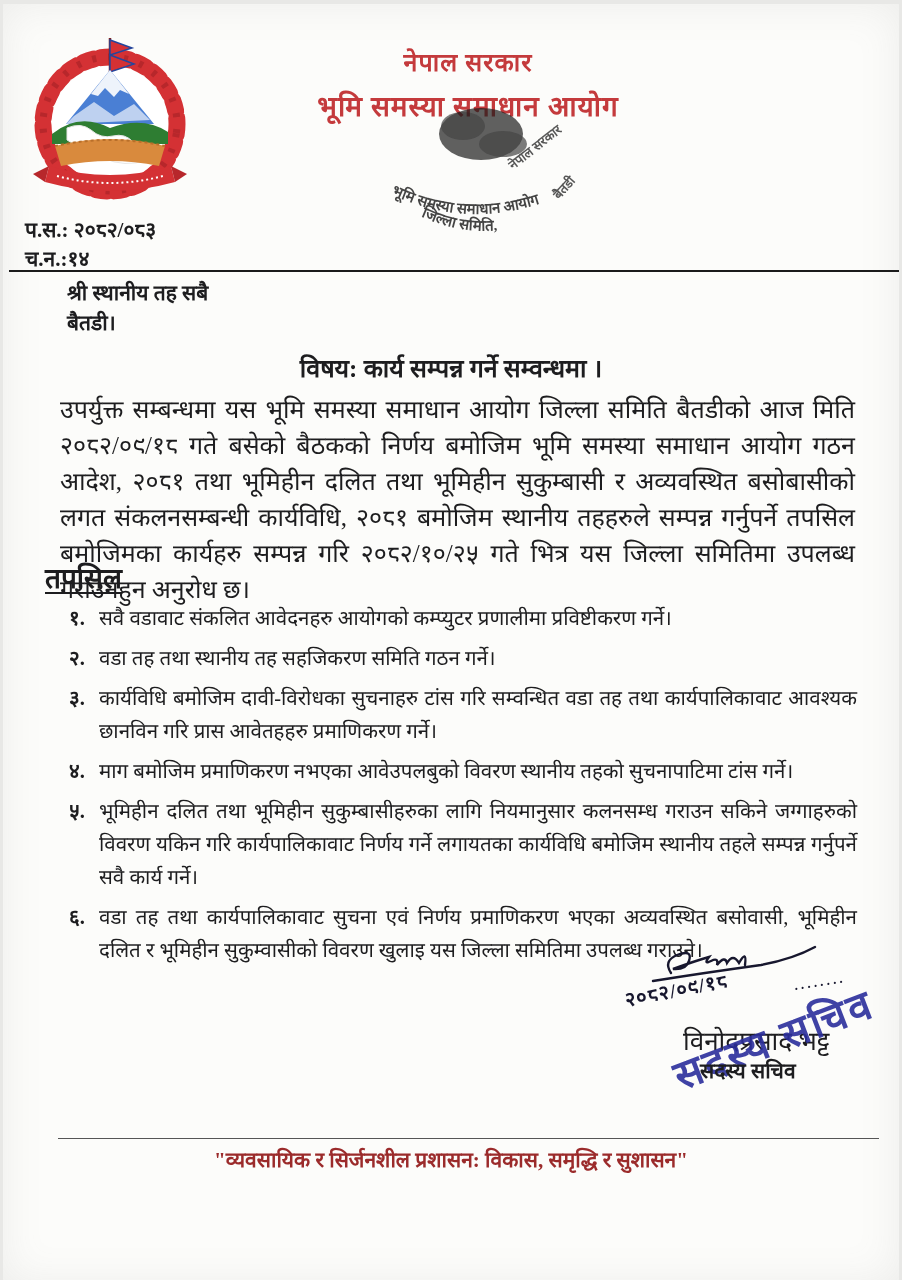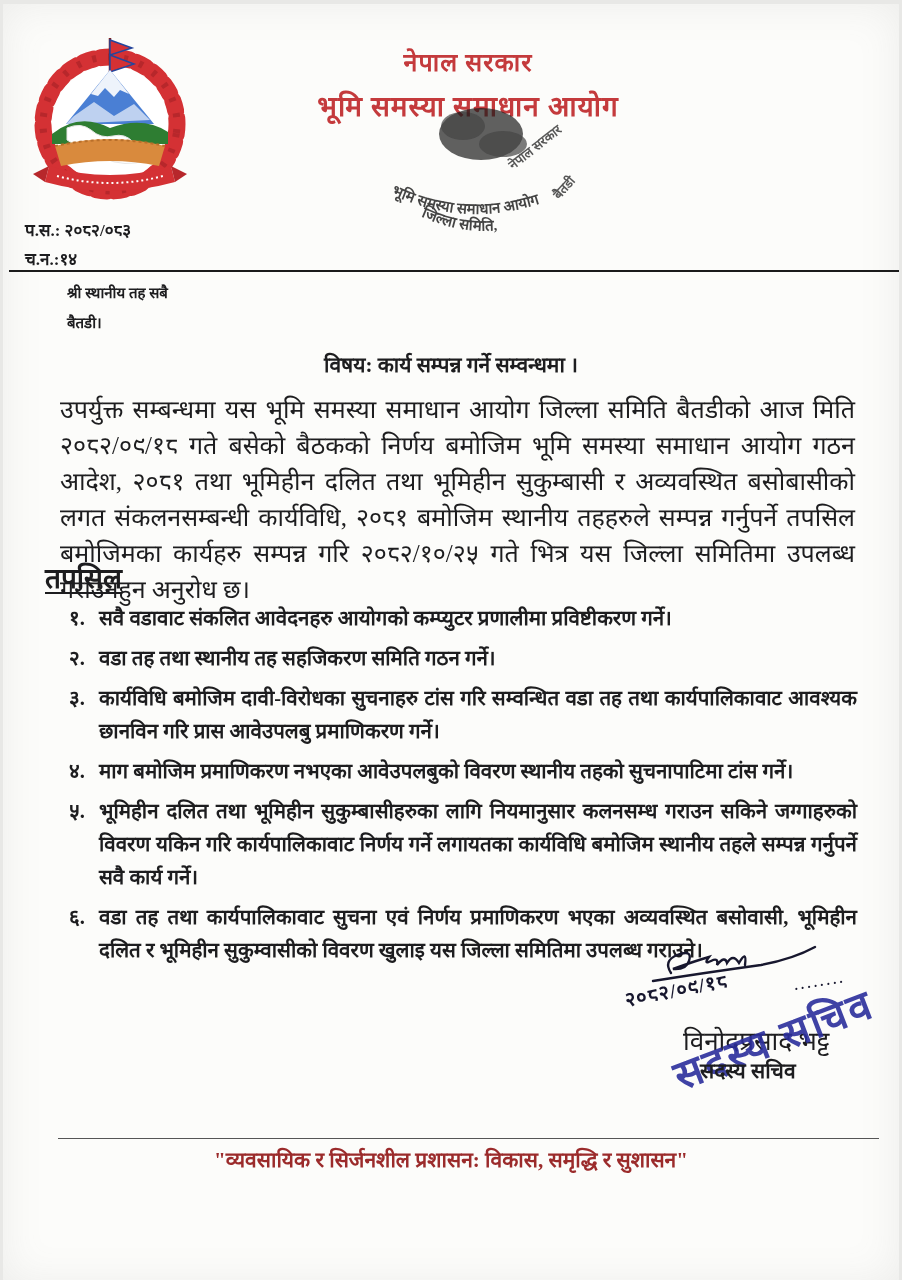--- a/index.html
+++ b/index.html
@@ -14,34 +14,34 @@
     box-shadow:inset 0 0 40px rgba(120,120,120,.12);
   }
   
   .emblem{position:absolute;left:16px;top:20px;width:182px;height:185px;}
   .lh{position:absolute;left:230px;top:40px;width:470px;text-align:center;color:#c43a3c;}
   .lh .l1{font-size:25px;font-weight:700;letter-spacing:1px;}
   .lh .l2{font-size:28px;font-weight:700;margin-top:8px;letter-spacing:1px;}
   .lh .l3{font-size:31px;font-weight:700;margin-top:8px;letter-spacing:2px;}
   .round-stamp{position:absolute;left:360px;top:88px;width:250px;height:150px;opacity:.82;}
   
-  .refs{position:absolute;left:22px;top:212px;font-weight:700;font-size:17px;line-height:29px;font-family:Liberation Serif, serif;}
+  .refs{position:absolute;left:22px;top:212px;font-weight:700;font-size:21px;line-height:29px;font-family:Liberation Serif, serif;}
   .rule-top{position:absolute;left:6px;right:0;top:266px;border-top:2.5px solid #1b1b1b;}
-  .addr{position:absolute;left:64px;top:274px;font-size:15px;font-weight:600;line-height:30px;}
-  .subject{position:absolute;left:0;right:0;top:346px;text-align:center;font-size:21px;font-weight:600;}
+  .addr{position:absolute;left:64px;top:274px;font-size:21px;font-weight:600;line-height:30px;}
+  .subject{position:absolute;left:0;right:0;top:346px;text-align:center;font-size:25px;font-weight:600;}
   
   .bodytext{
     position:absolute;left:57px;right:44px;top:388px;
     font-size:25px;line-height:36px;text-align:justify;font-weight:500;
   }
   .tapasil{position:absolute;left:42px;top:554px;font-size:28px;font-weight:700;text-decoration:underline;text-underline-offset:4px;}
   .items{position:absolute;left:66px;right:42px;top:598px;font-size:20.5px;}
   .item{display:flex;margin-bottom:7px;line-height:33px;}
   .item .num{flex:0 0 30px;font-weight:600;}
-  .item .txt{flex:1;text-align:justify;font-weight:700;}
+  .item .txt{flex:1;text-align:justify;font-weight:400;}
   
   .sig-svg{position:absolute;left:640px;top:935px;width:180px;height:60px;}
   .sig-date{
     position:absolute;left:622px;top:982px;width:220px;
     font-size:20px;font-weight:600;color:#17172e;
     transform:rotate(-11deg);transform-origin:left center;letter-spacing:1px;
   }
   .sig-dots{position:absolute;left:790px;top:966px;font-size:18px;color:#17172e;letter-spacing:2px;transform:rotate(-9deg);}
   .blue-stamp{
     position:absolute;left:682px;top:1042px;
@@ -136,21 +136,21 @@
       <span class="txt">सवै वडावाट संकलित आवेदनहरु आयोगको कम्प्युटर प्रणालीमा प्रविष्टीकरण गर्ने।</span>
     </div>
 
     <div class="item">
       <span class="num">२.</span>
       <span class="txt">वडा तह तथा स्थानीय तह सहजिकरण समिति गठन गर्ने।</span>
     </div>
 
     <div class="item">
       <span class="num">३.</span>
-      <span class="txt">कार्यविधि बमोजिम दावी-विरोधका सुचनाहरु टांस गरि सम्वन्धित वडा तह तथा कार्यपालिकावाट आवश्यक छानविन गरि प्रास आवेउपलबु प्रमाणिकरण गर्ने।</span>
+      <span class="txt">कार्यविधि बमोजिम दावी-विरोधका सुचनाहरु टांस गरि सम्वन्धित वडा तह तथा कार्यपालिकावाट आवश्यक छानविन गरि प्रास आवेतहहरु प्रमाणिकरण गर्ने।</span>
     </div>
 
     <div class="item">
       <span class="num">४.</span>
       <span class="txt">माग बमोजिम प्रमाणिकरण नभएका आवेउपलबुको विवरण स्थानीय तहको सुचनापाटिमा टांस गर्ने।</span>
     </div>
 
     <div class="item">
       <span class="num">५.</span>
       <span class="txt">भूमिहीन दलित तथा भूमिहीन सुकुम्बासीहरुका लागि नियमानुसार कलनसम्ध गराउन सकिने जग्गाहरुको विवरण यकिन गरि कार्यपालिकावाट निर्णय गर्ने लगायतका कार्यविधि बमोजिम स्थानीय तहले सम्पन्न गर्नुपर्ने सवै कार्य गर्ने।</span>

